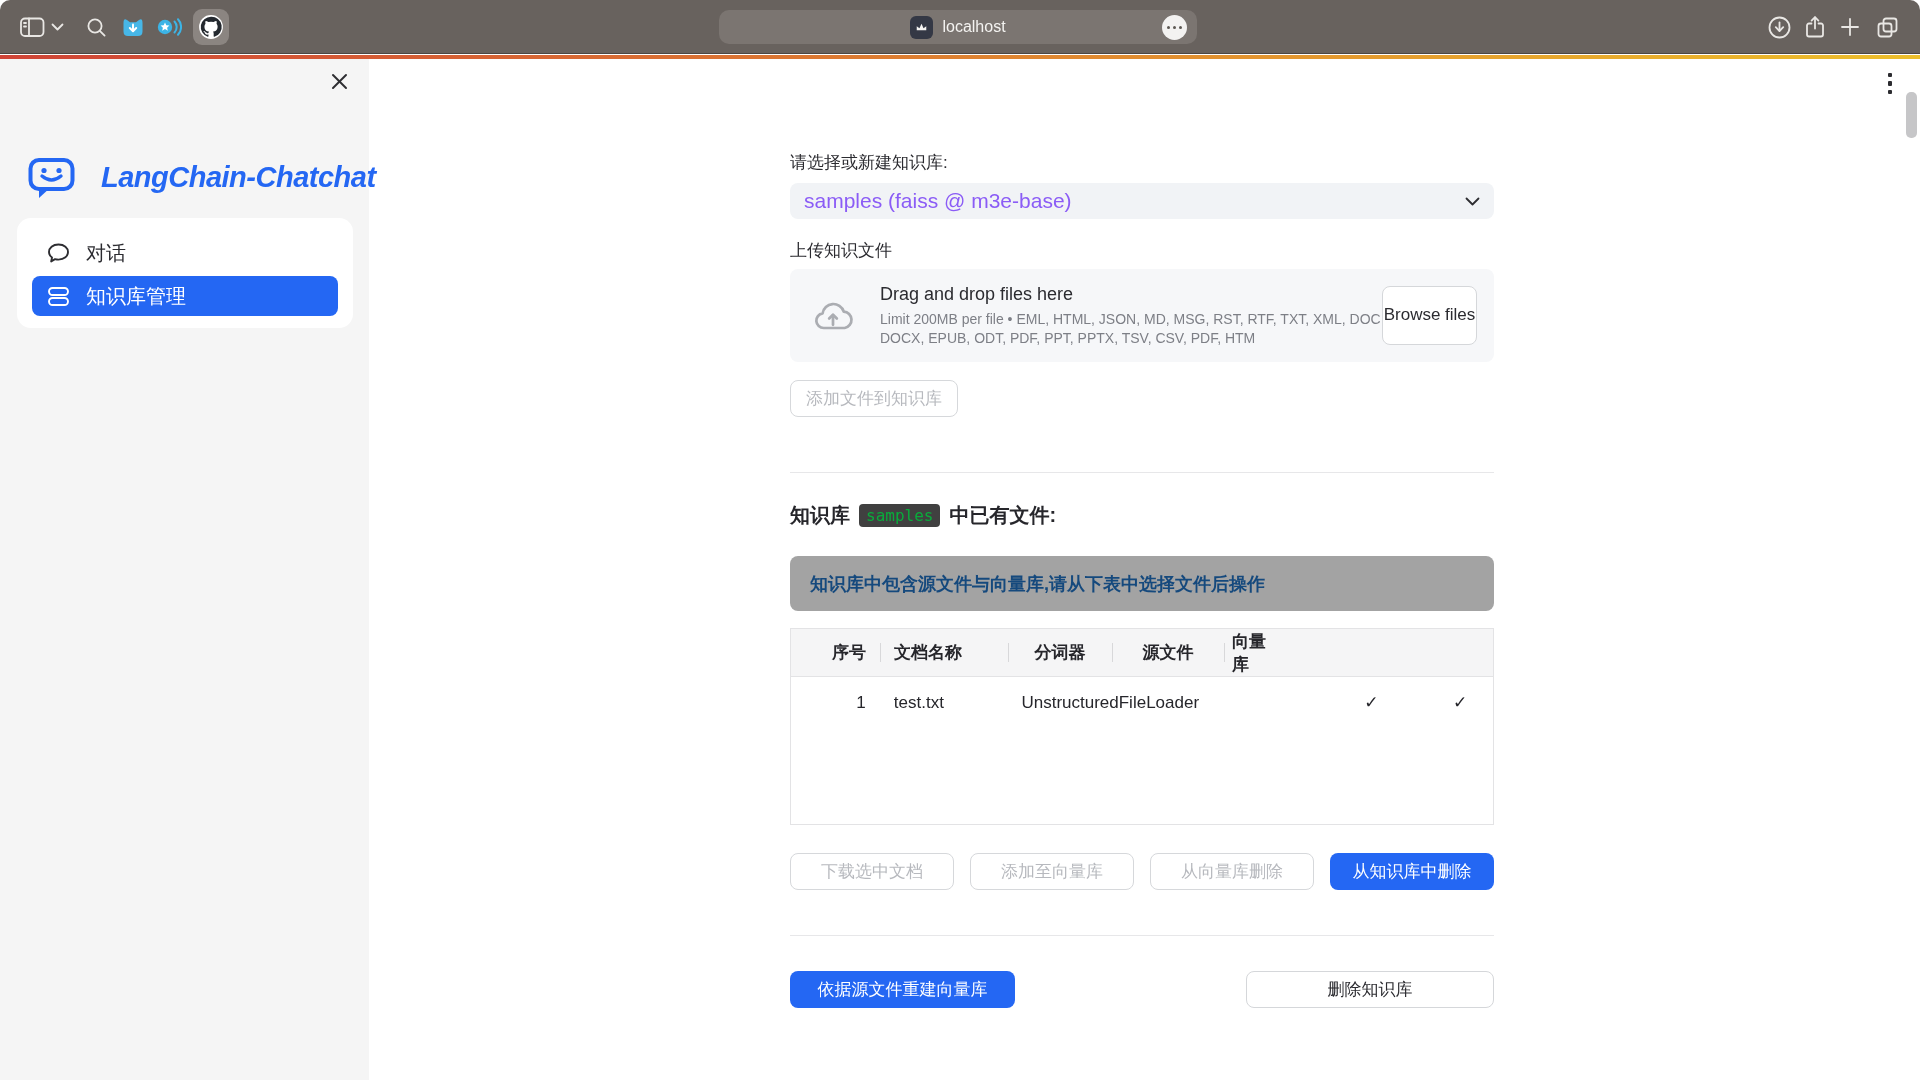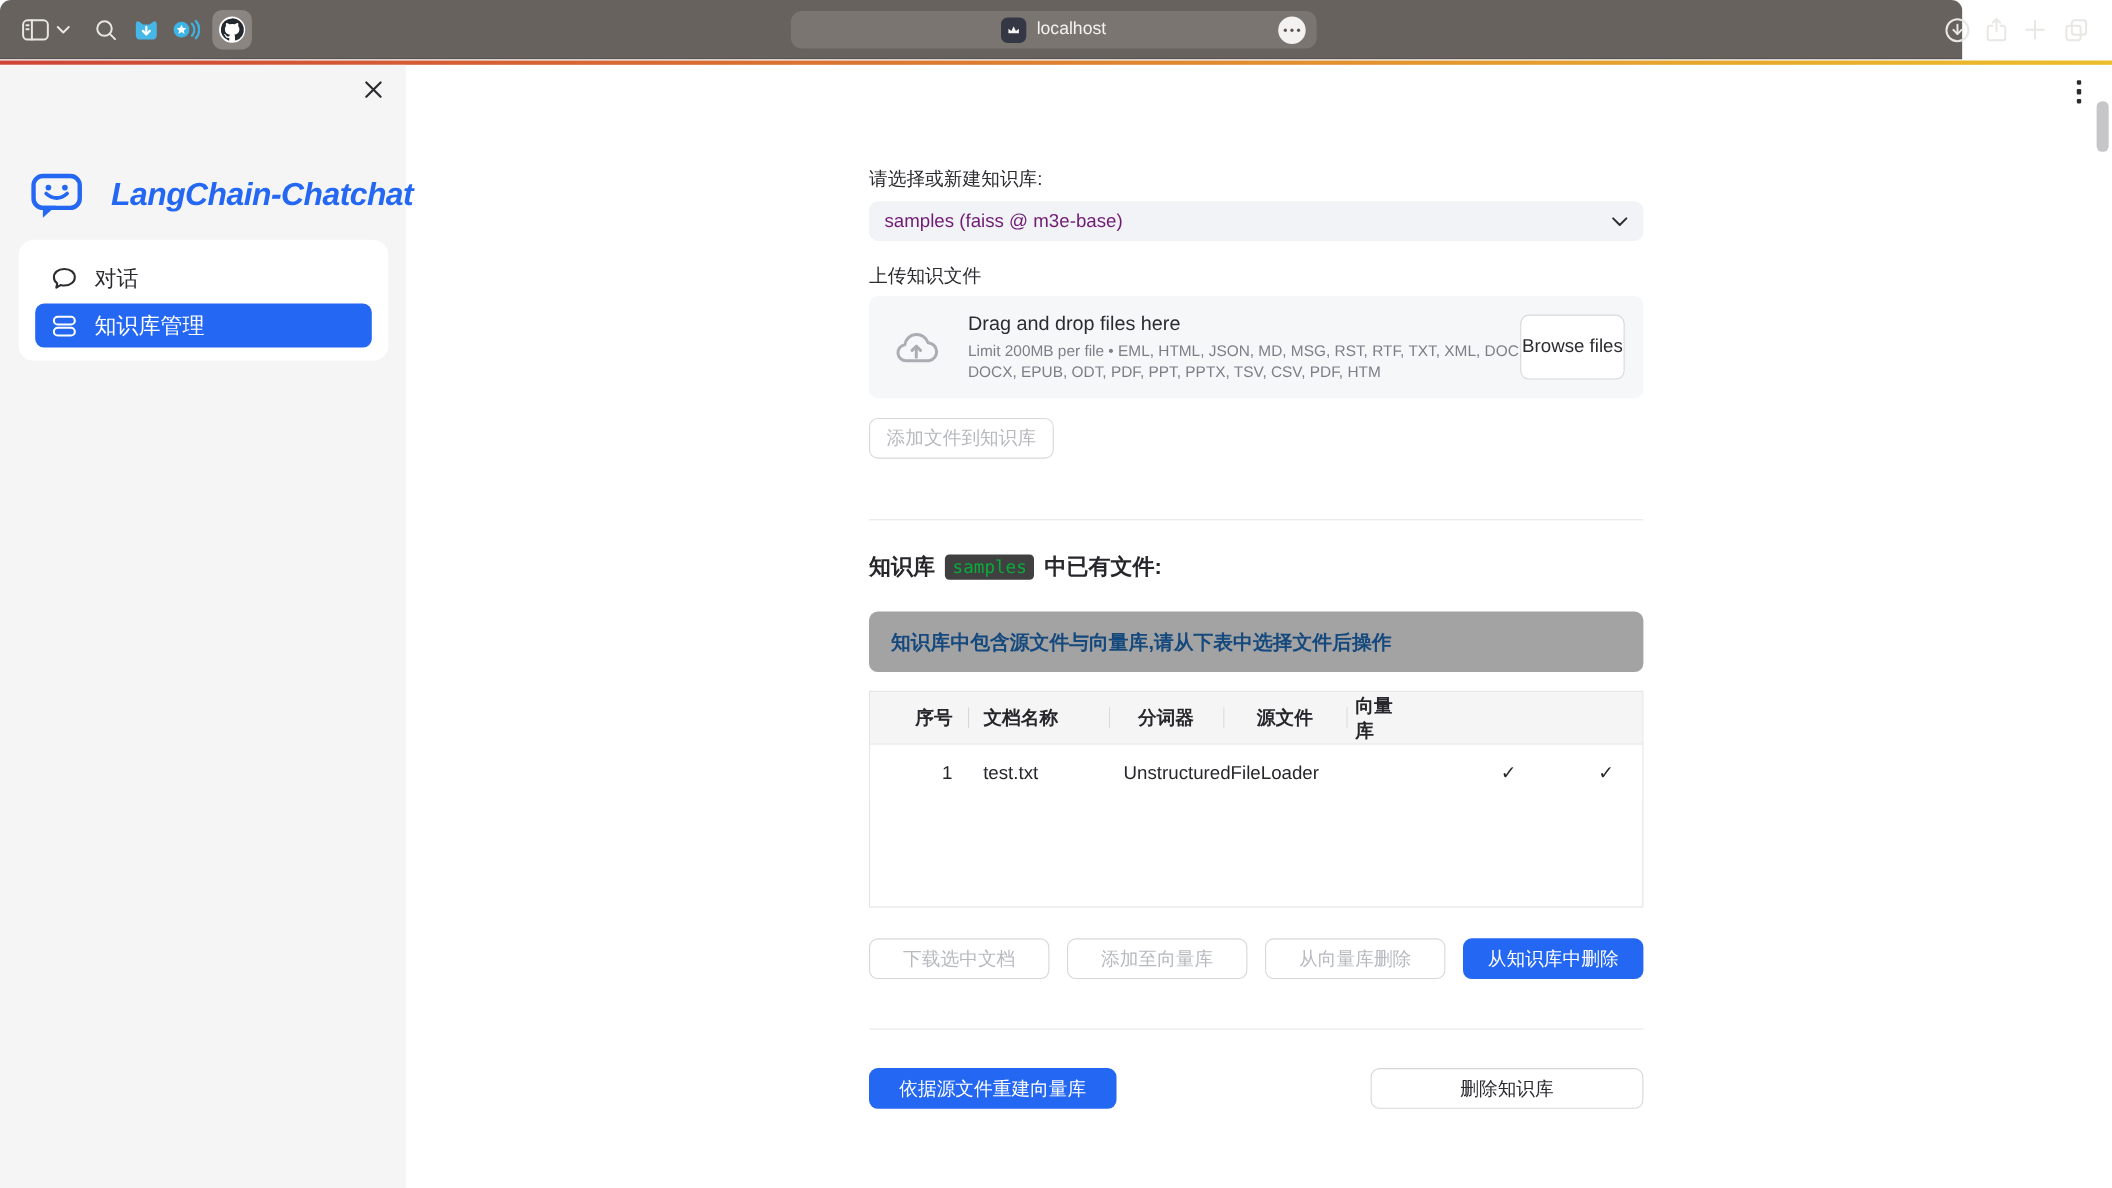--- a/index.html
+++ b/index.html
@@ -1,21 +1,21 @@
 <!DOCTYPE html>
 <html><head>
 <meta charset="utf-8">
 <style>
   * { margin:0; padding:0; box-sizing:border-box; }
   html,body { width:1920px; height:1080px; overflow:hidden; }
   body { font-family:"Liberation Sans","DejaVu Sans",sans-serif; background:#fff; }
   .screen { position:relative; width:1920px; height:1080px; overflow:hidden; background:#fff; }
 
   
-  .chrome { position:absolute; left:0; top:0; width:1784px; height:54px;
+  .chrome { position:absolute; left:0; top:0; width:1920px; height:54px;
     background:#68625e; border-radius:10px 10px 0 0; border-bottom:1px solid rgba(0,0,0,.28); }
   .chrome svg { display:block; }
   .cicon { position:absolute; top:0; height:54px; display:flex; align-items:center; justify-content:center; cursor:default; }
   .stroke { stroke:#e9e7e4; stroke-width:1.8; fill:none; stroke-linecap:round; stroke-linejoin:round; }
   .addrbar { position:absolute; left:719px; top:10px; width:478px; height:34px; background:#7b7571;
     border-radius:10px; display:flex; align-items:center; justify-content:center; gap:9px; }
   .addr-fav { width:23px; height:23px; background:#343845; border-radius:6px; display:flex; align-items:center; justify-content:center; }
   .addr-text { color:#f4f3f1; font-size:16px; }
   .addr-more { position:absolute; right:10px; top:5px; width:25px; height:25px; border-radius:50%;
     background:#f3f2f1; display:flex; align-items:center; justify-content:center; }
@@ -43,21 +43,21 @@
 
   
   .kebab { position:absolute; right:22px; top:8px; display:flex; flex-direction:column; gap:4px; padding:6px; }
   .kebab b { width:4.4px; height:4.4px; border-radius:1px; background:#2c2c30; }
   .scroll-thumb { position:absolute; right:3px; top:33px; width:11px; height:46px; background:#c6c6c8; border-radius:5px; }
 
   .col { position:absolute; left:790px; top:0; width:704px; }
   .field-label { margin-top:92px; font-size:17px; color:#2b2b30; }
   .selectbox { margin-top:9px; height:36px; background:#f1f3f6; border-radius:8px;
     display:flex; align-items:center; padding:0 14px; cursor:pointer; }
-  .selectbox .val { flex:1; font-size:17px; color:#701a75; }
+  .selectbox .val { flex:1; font-size:21px; color:#8b5cf6; }
   .upload-label { margin-top:20px; font-size:17px; color:#2b2b30; }
   .dropzone { margin-top:7px; height:93px; background:#f6f7f9; border-radius:8px; position:relative;
     display:flex; align-items:center; padding-left:22px; gap:26px; }
   .dz-texts { width:512px; }
   .dz-title { font-size:18px; color:#2b2b30; }
   .dz-limit { margin-top:5px; font-size:14px; line-height:1.32; color:#7d7f86; }
   .browse-btn { position:absolute; right:17px; top:17px; width:95px; height:59px; background:#fff;
     border:1px solid #d5d7da; border-radius:8px; font-size:17px; line-height:1.45; color:#2b2b30;
     font-family:inherit; cursor:pointer; }
   .btn { border-radius:8px; font-size:17px; font-family:Liberation Serif, serif; cursor:pointer; white-space:nowrap; }

